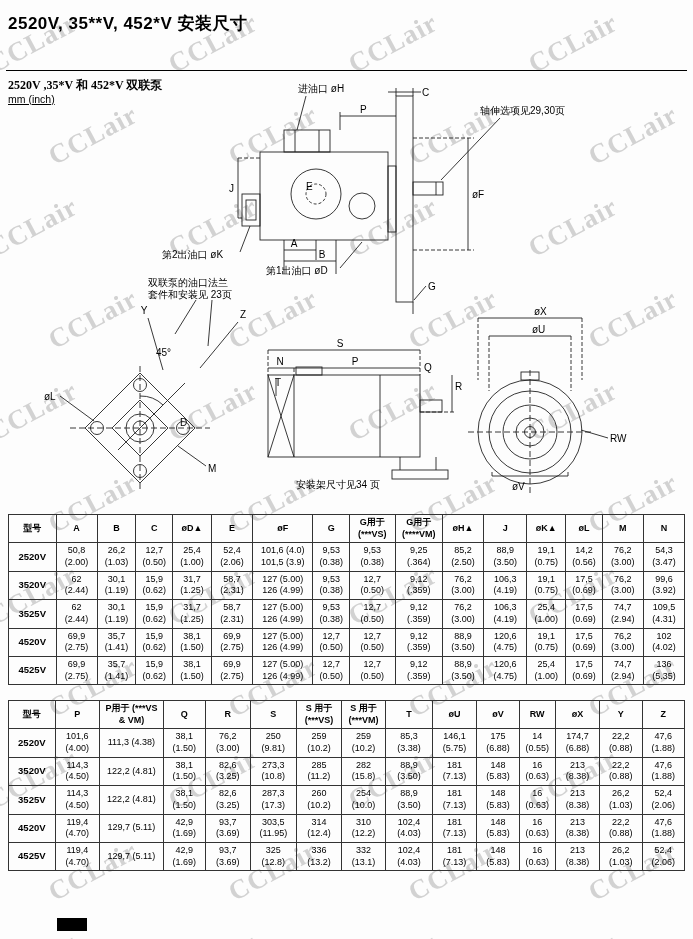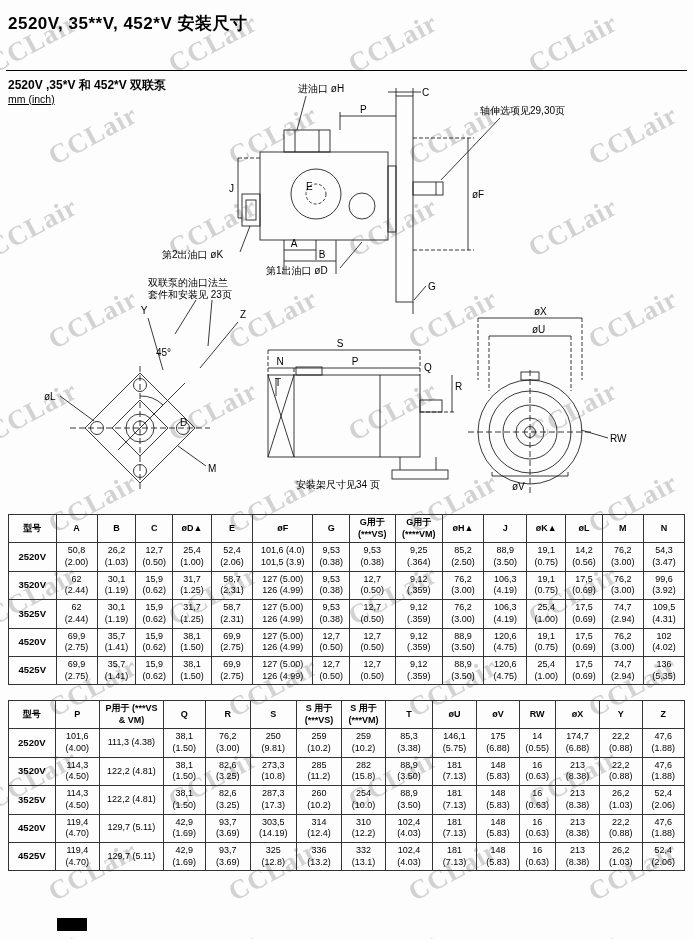--- a/index.html
+++ b/index.html
@@ -4,21 +4,21 @@
 <style>
   html,body{margin:0;padding:0;background:#9a9a9a;}
   .page{position:relative;width:693px;height:939px;background:#fdfdfd;overflow:hidden;
         font-family:"Liberation Sans",sans-serif;color:#000;margin:0 auto;}
   .wm-layer{position:absolute;inset:0;z-index:0;}
   .wm{position:absolute;font-family:"Liberation Serif",serif;font-weight:bold;font-size:27px;
       color:rgba(150,150,150,0.42);transform:rotate(-28deg);letter-spacing:1px;pointer-events:none;white-space:nowrap;}
   .content{position:absolute;inset:0;z-index:1;}
   .title{position:absolute;left:8px;top:12px;font-size:17px;font-weight:bold;letter-spacing:.5px;}
   .rule{position:absolute;left:6px;top:70px;width:681px;height:1px;background:#000;}
-  .subtitle{position:absolute;left:8px;top:77px;font-size:12px;font-weight:bold;}
+  .subtitle{position:absolute;left:8px;top:77px;font-size:12px;font-weight:bold;font-family:Liberation Serif, serif;}
   .units{position:absolute;left:8px;top:93px;font-size:10.5px;text-decoration:underline;}
   .drawing{position:absolute;left:0;top:78px;width:646px;height:432px;}
   svg text{fill:#000;stroke:none;font-size:10px;font-family:"Liberation Sans",sans-serif;}
   .tblwrap1{position:absolute;left:8px;top:514px;}
   .tblwrap2{position:absolute;left:8px;top:700px;}
   table{border-collapse:collapse;table-layout:fixed;width:677px;font-size:9px;}
   th,td{border:1px solid #333;text-align:center;vertical-align:middle;white-space:pre-line;
         line-height:1.3;padding:2px 0;overflow:hidden;}
   th{font-weight:bold;}
   td:first-child{font-weight:bold;font-size:9.5px;}
@@ -582,21 +582,21 @@
             <tr>
               <td>4520V</td>
               <td>119,4
 (4.70)</td>
               <td>129,7 (5.11)</td>
               <td>42,9
 (1.69)</td>
               <td>93,7
 (3.69)</td>
               <td>303,5
-(14.19)</td>
+(11.95)</td>
               <td>314
 (12.4)</td>
               <td>310
 (12.2)</td>
               <td>102,4
 (4.03)</td>
               <td>181
 (7.13)</td>
               <td>148
 (5.83)</td>

